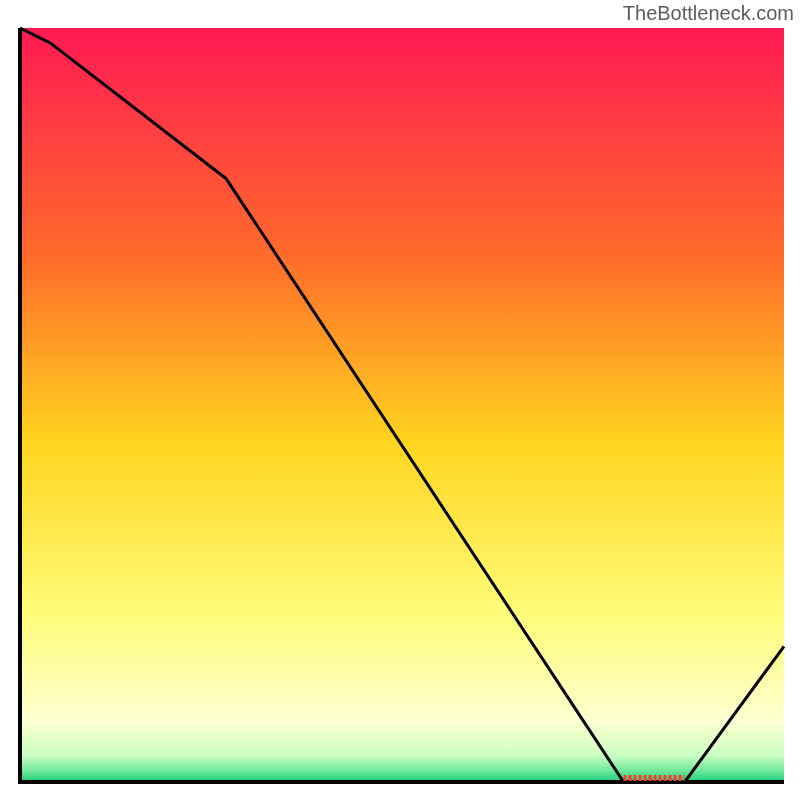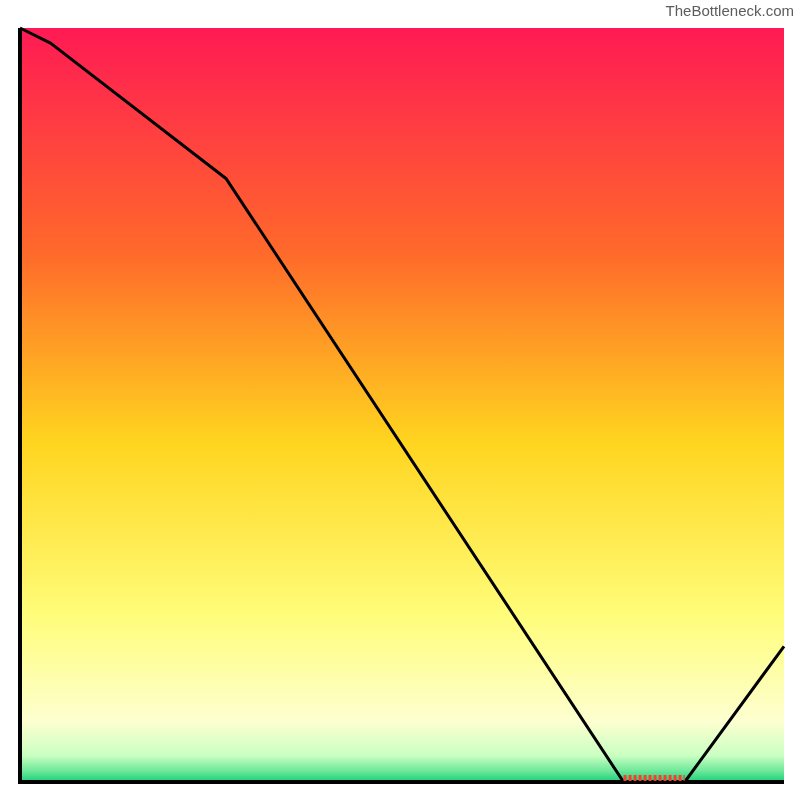--- a/index.html
+++ b/index.html
@@ -8,21 +8,21 @@
     height: 800px;
     background: #ffffff;
     font-family: Arial, Helvetica, sans-serif;
     position: relative;
     overflow: hidden;
   }
   .watermark {
     position: absolute;
     top: 2px;
     right: 6px;
-    font-size: 15px;
+    font-size: 20px;
     color: #5c5c5c;
     font-weight: 400;
     letter-spacing: 0px;
   }
   .chart-wrap {
     position: absolute;
     left: 0;
     top: 0;
     width: 800px;
     height: 800px;

